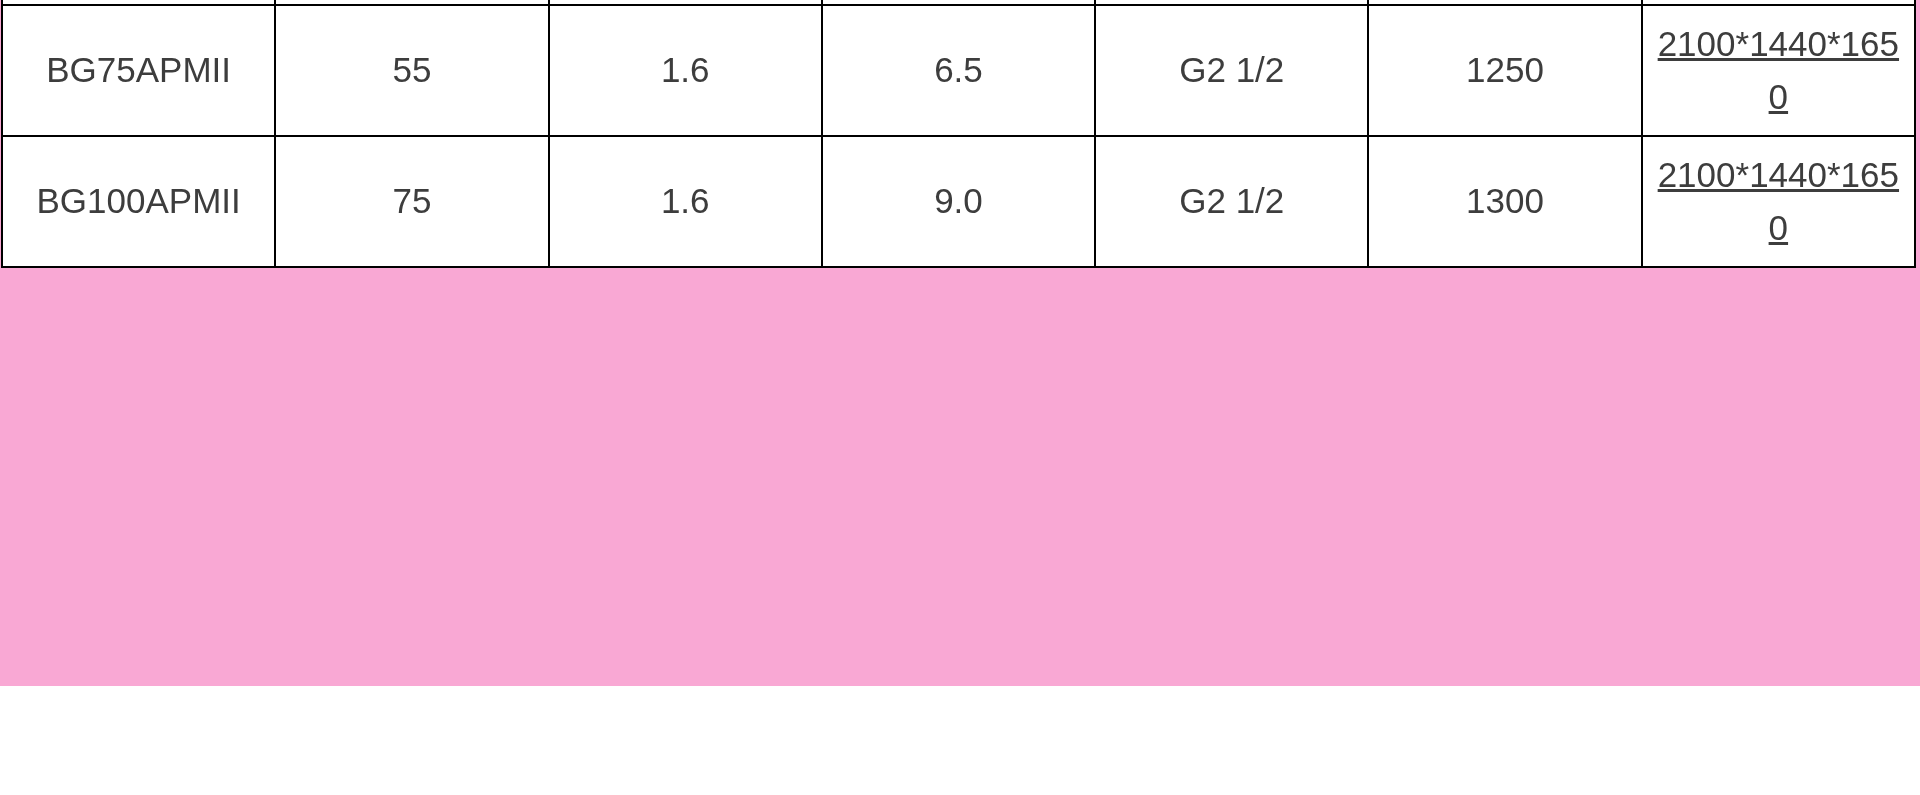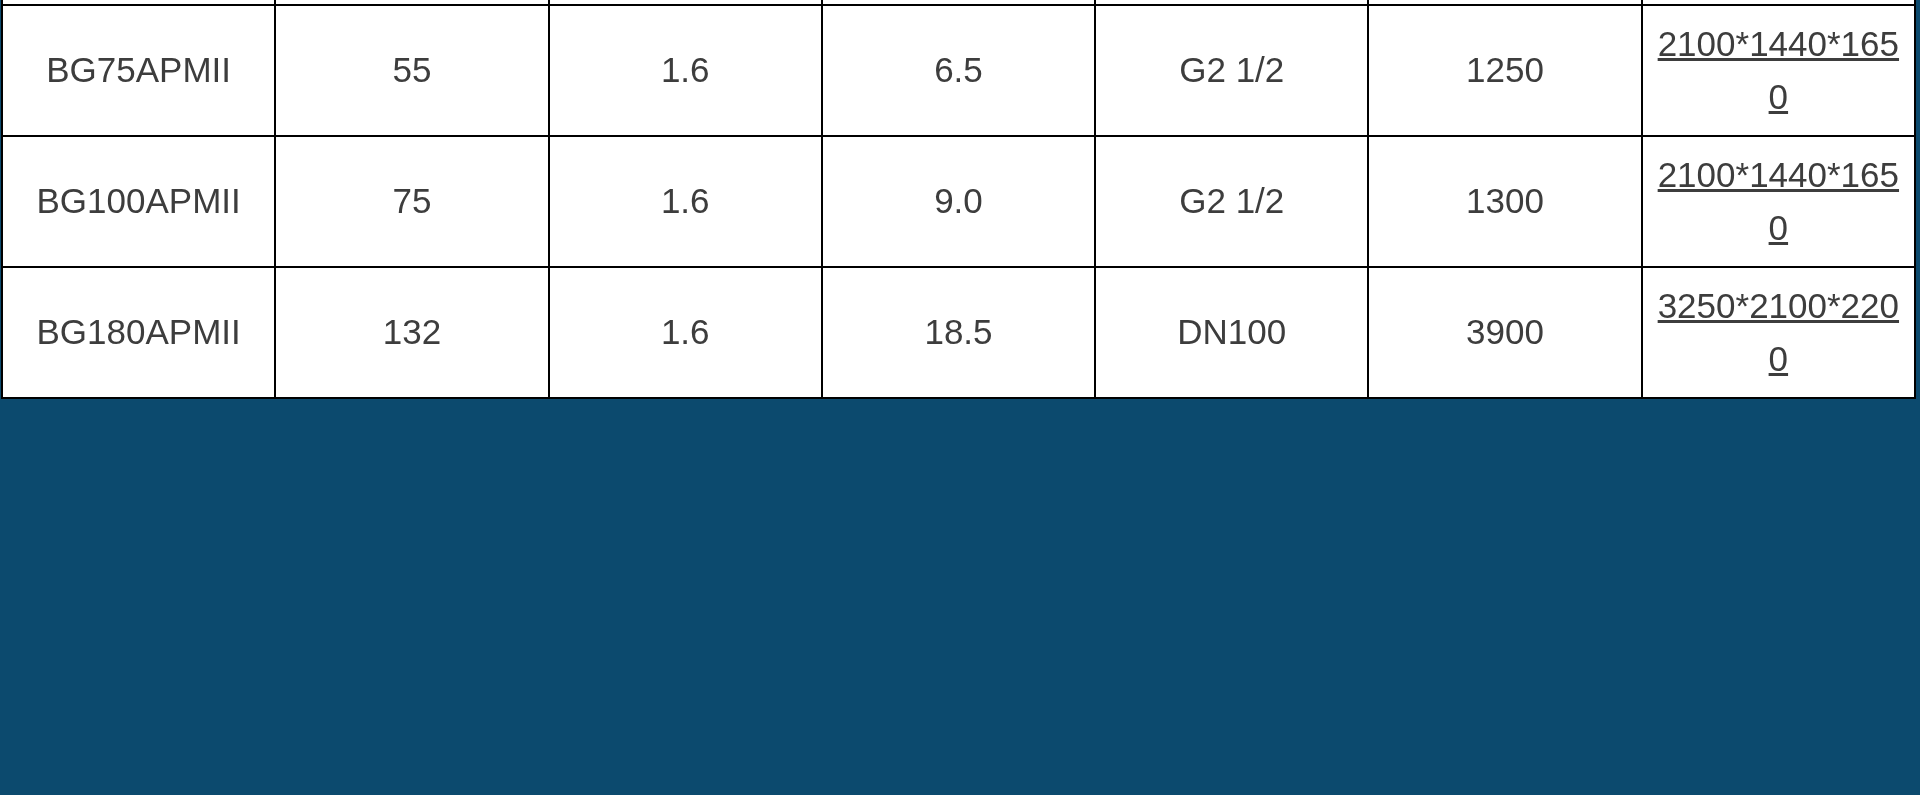--- a/index.html
+++ b/index.html
@@ -9,23 +9,23 @@
   body {
     width: 1920px;
     height: 795px;
     overflow: hidden;
     background: #ffffff;
     font-family: "Liberation Sans", sans-serif;
   }
   .viewport {
     position: relative;
     width: 1920px;
-    height: 795px;
+    height: 686px;
     overflow: hidden;
-    background: #0c4a6e;
+    background: #f9a8d4;
   }
   table.spec-table {
     position: absolute;
     left: 1px;
     top: -49px;
     width: 1915px;
     border-collapse: collapse;
     table-layout: fixed;
   }
   table.spec-table td {
@@ -81,26 +81,17 @@
         <td>75</td>
         <td>1.6</td>
         <td>9.0</td>
         <td>G2 1/2</td>
         <td>1300</td>
         <td class="dims-cell">2100*1440*1650</td>
       </tr>
 
 
 
-      <tr>
-        <td>BG180APMII</td>
-        <td>132</td>
-        <td>1.6</td>
-        <td>18.5</td>
-        <td>DN100</td>
-        <td>3900</td>
-        <td class="dims-cell">3250*2100*2200</td>
-      </tr>
 
 
     </tbody>
   </table>
 </div>
 
 </body></html>

